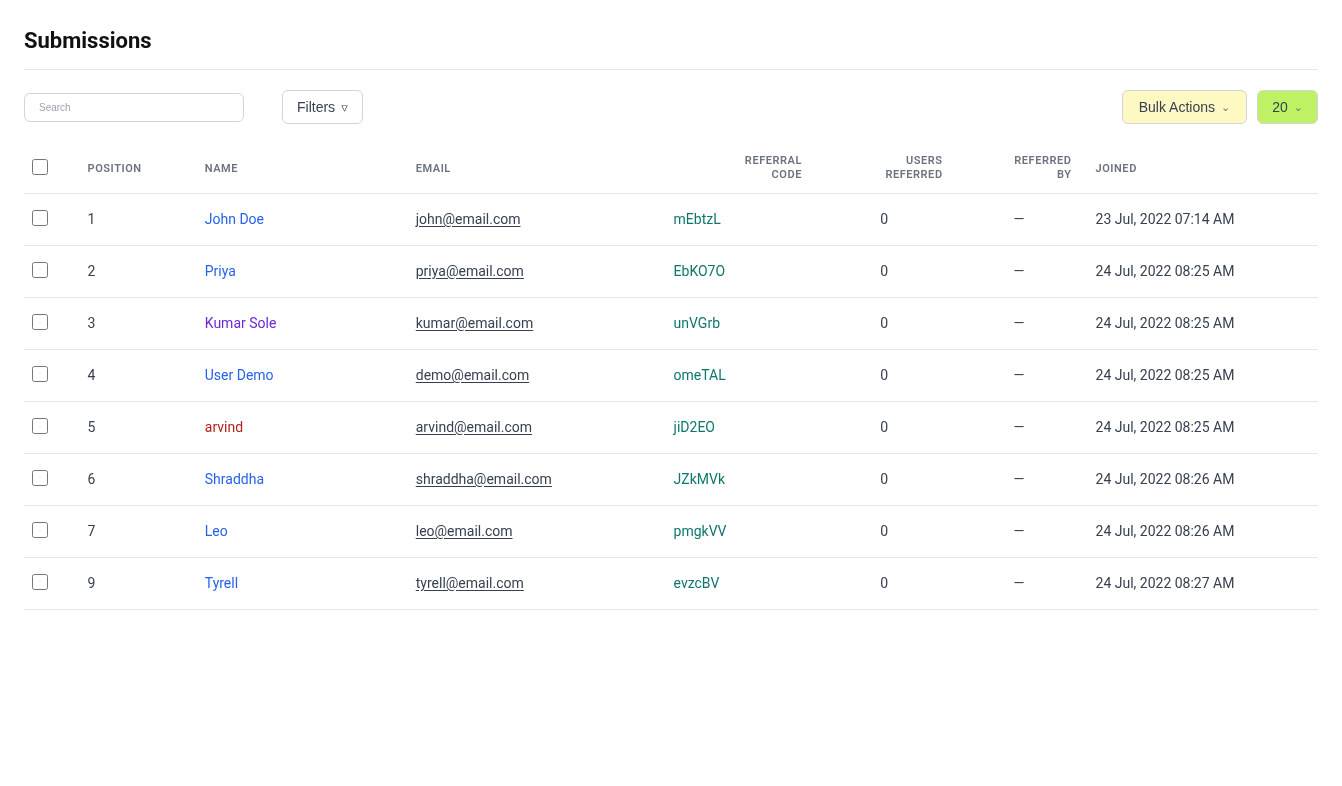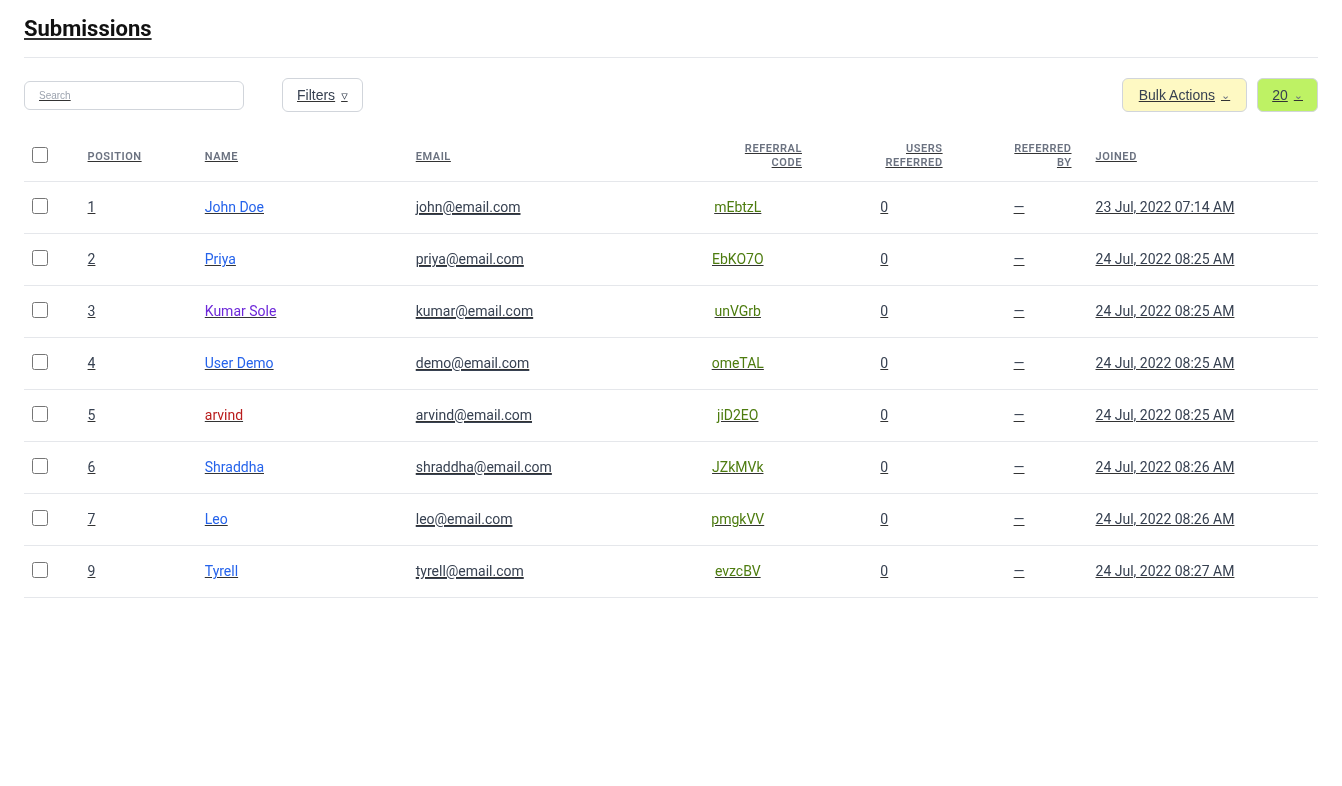--- a/index.html
+++ b/index.html
@@ -11,22 +11,21 @@
     body {
       font-family: -apple-system, BlinkMacSystemFont, 'Segoe UI', Roboto, sans-serif;
       background: #fff;
       color: #333;
       font-size: 14px;
     }
 
     .page-wrapper {
       width: 1342px;
       min-height: 786px;
-      padding: 16px 24px;
-      text-decoration: underline;
+      padding: 28px 24px;
     }
 
     .page-title {
       font-size: 22px;
       font-weight: 700;
       color: #111;
       margin-bottom: 20px;
       padding-bottom: 16px;
       border-bottom: 1px solid #e5e7eb;
     }
@@ -187,22 +186,22 @@
       font-weight: 400;
     }
 
     td.col-email a {
       color: #374151;
       text-decoration: underline;
       text-underline-offset: 2px;
     }
 
     td.col-referral {
-      text-align: center;
-      color: #4d7c0f;
+      text-align: left;
+      color: #0f766e;
     }
 
     td.col-users-referred {
       text-align: center;
       color: #374151;
     }
 
     td.col-referred-by {
       text-align: center;
       color: #374151;

